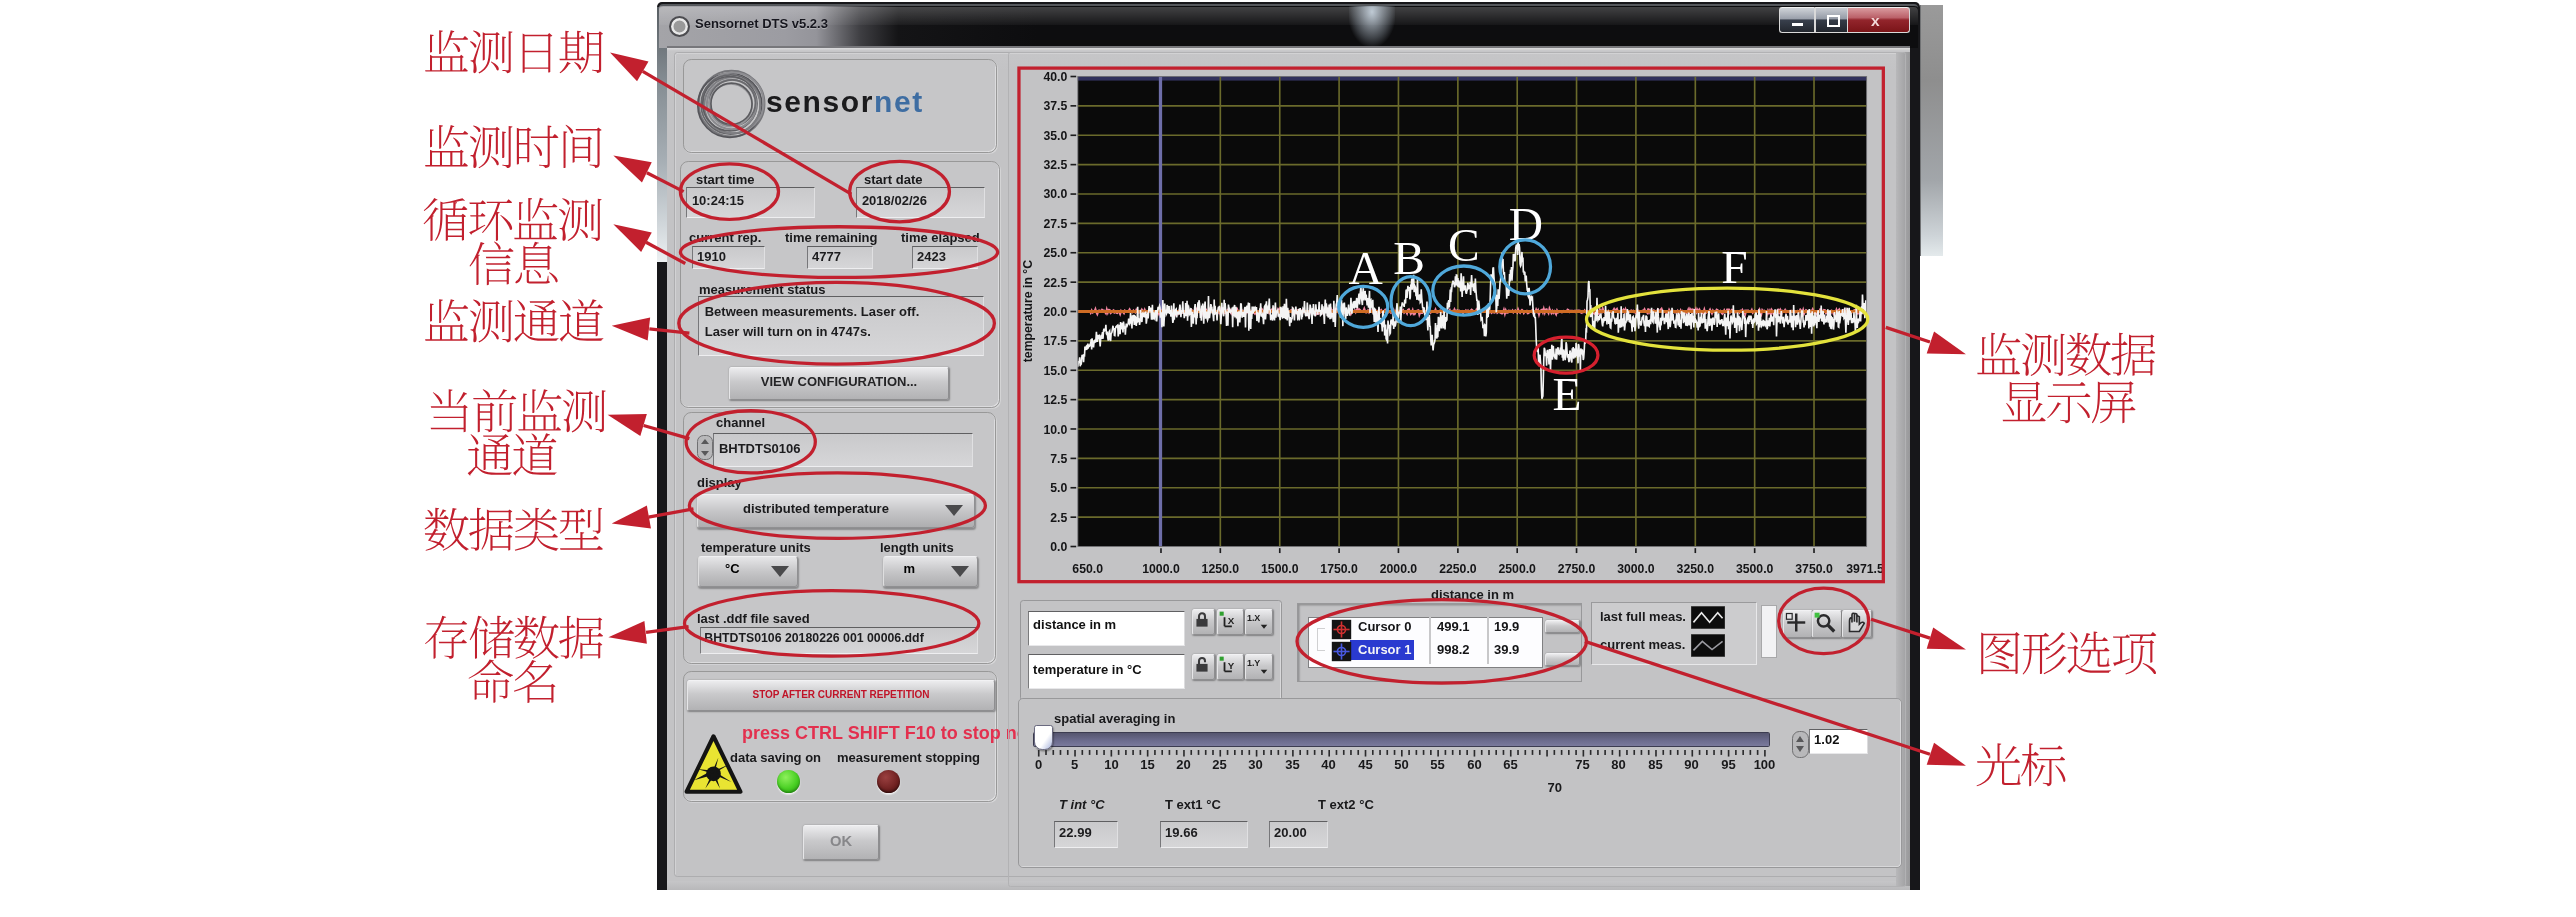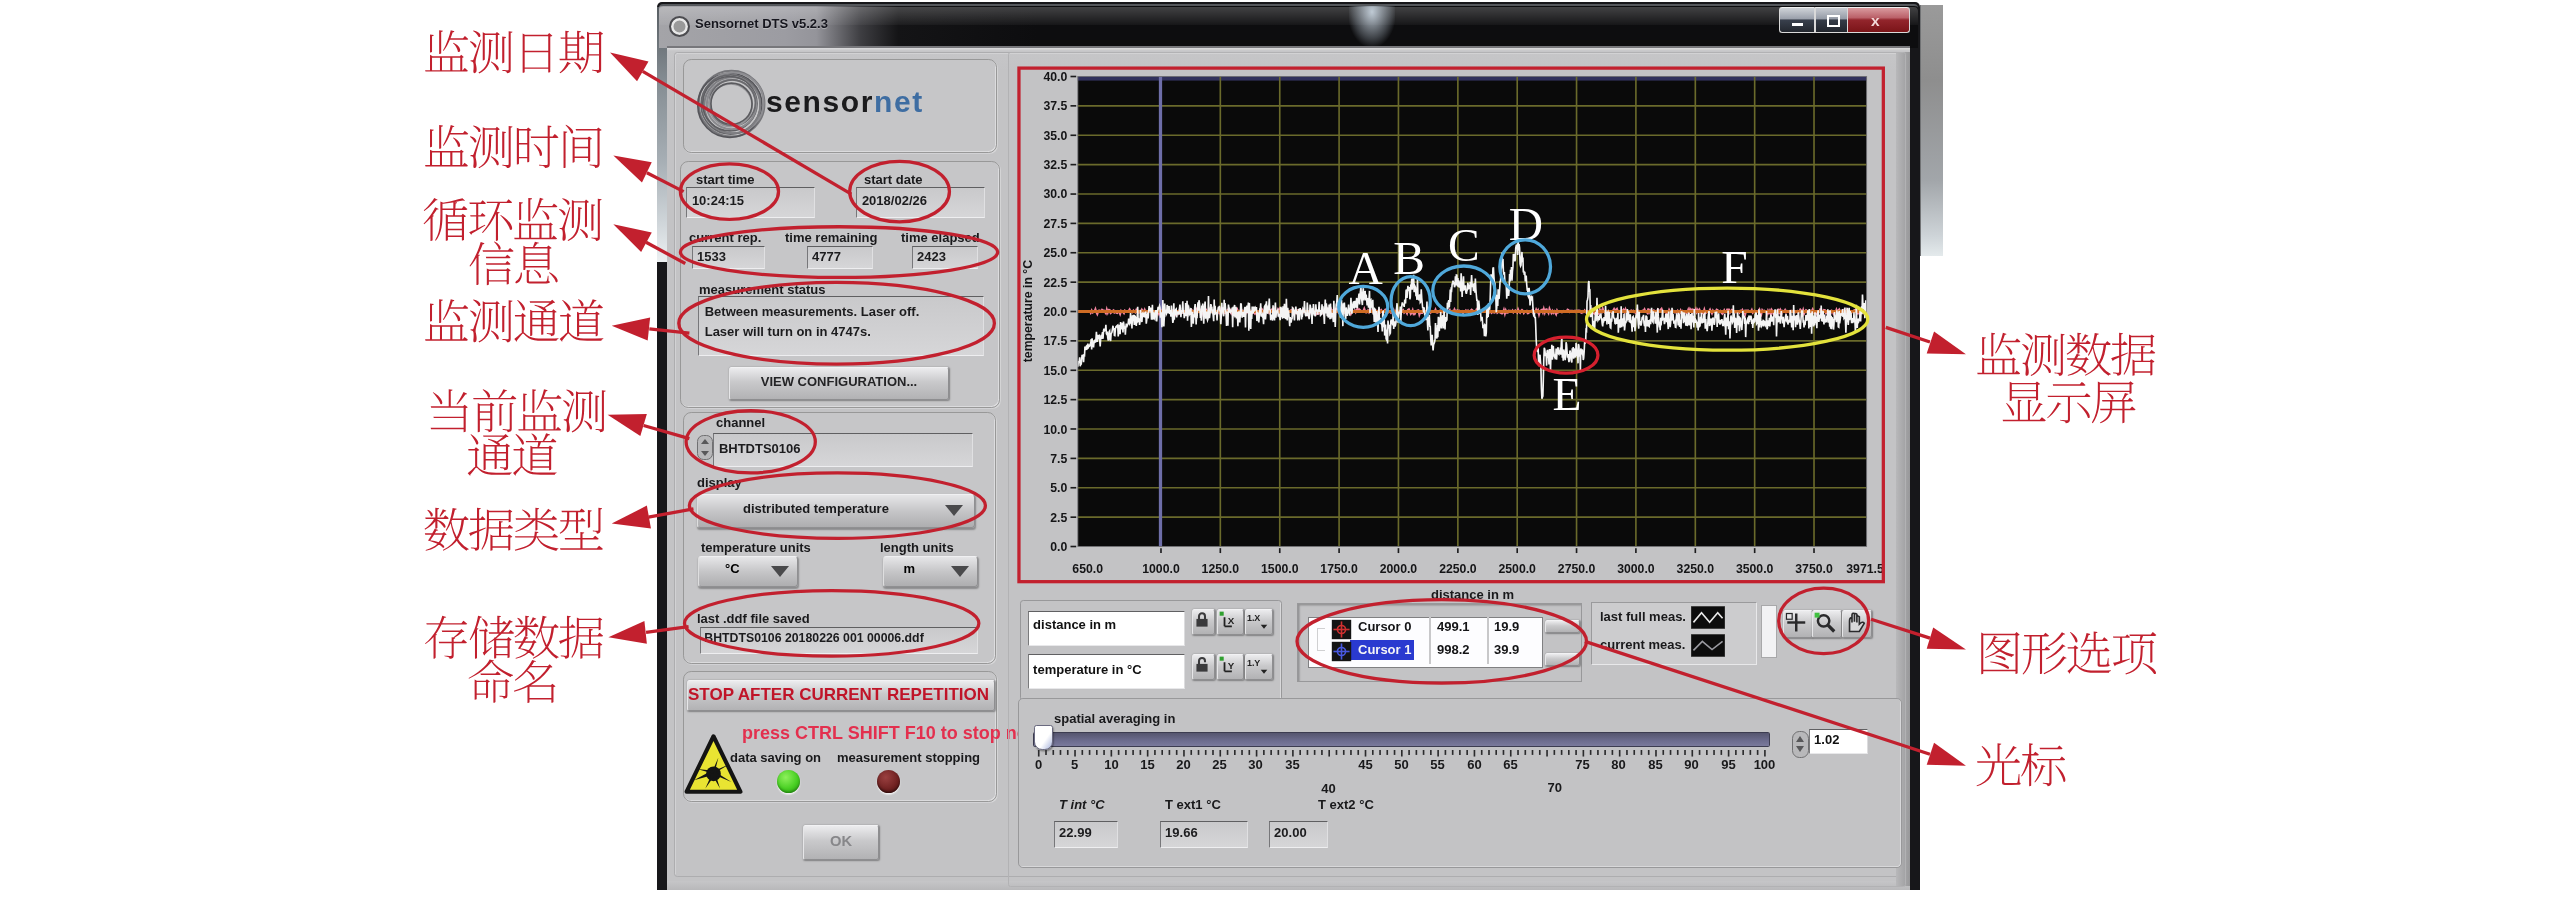--- a/index.html
+++ b/index.html
@@ -84,21 +84,21 @@
       <span style="position:absolute;left:4.9px;top:4.9px;">10:24:15</span>
     </div>
   <div class="abs lbl" style="left:864px;top:172px;">start date</div>
   <div class="abs field" style="left:856px;top:187px;width:127px;height:29px;">
       <span style="position:absolute;left:4.9px;top:4.9px;">2018/02/26</span>
     </div>
   <div class="abs lbl" style="left:689px;top:230px;">current rep.</div>
   <div class="abs lbl" style="left:785px;top:230px;">time remaining</div>
   <div class="abs lbl" style="left:901px;top:230px;">time elapsed</div>
   <div class="abs field" style="left:692px;top:246px;width:71px;height:21px;">
-      <span style="position:absolute;left:4.1px;top:1.6px;">1533</span>
+      <span style="position:absolute;left:4.1px;top:1.6px;">1910</span>
     </div>
   <div class="abs field" style="left:807px;top:246px;width:64px;height:21px;">
       <span style="position:absolute;left:4.1px;top:1.6px;">4777</span>
     </div>
   <div class="abs field" style="left:912px;top:246px;width:64px;height:21px;">
       <span style="position:absolute;left:4.1px;top:1.6px;">2423</span>
     </div>
   <div class="abs lbl" style="left:699px;top:282px;">measurement status</div>
   <div class="abs field" style="left:698px;top:296px;width:284px;height:58px;">
     <span style="position:absolute;left:5.7px;top:6.5px;">Between measurements. Laser off.</span>
@@ -129,21 +129,21 @@
   <div class="abs dd" style="left:883px;top:556px;width:93px;height:29px;">
     <span style="position:absolute;left:19.6px;top:4.1px;font-size:13px;font-weight:700;">m</span>
     <div class="tri" style="position:absolute;right:8.2px;top:9px;"></div>
   </div>
   <div class="abs lbl" style="left:697px;top:611px;">last .ddf file saved</div>
   <div class="abs field" style="left:700px;top:627px;width:276px;height:24.5px;">
       <span style="position:absolute;left:3.3px;top:3.3px;font-size:12.3px;">BHTDTS0106 20180226 001 00006.ddf</span>
     </div>
 
   <div class="abs gbox" style="left:683px;top:671px;width:312px;height:129px;"></div>
-  <div class="abs btn3d" style="left:687px;top:680px;width:306px;height:29px;line-height:27px;font-size:17px;font-weight:700;color:#c01428;">STOP AFTER CURRENT REPETITION</div>
+  <div class="abs btn3d" style="left:687px;top:680px;width:306px;height:29px;text-align:center;line-height:27px;font-size:10px;font-weight:700;color:#c01428;">STOP AFTER CURRENT REPETITION</div>
   <div class="abs" style="left:742px;top:723px;font-size:18px;font-weight:700;color:#e3304e;">press CTRL SHIFT F10 to stop now</div>
 
   <svg class="abs" width="59" height="62" viewBox="0 0 72 76" style="left:684px;top:733px;">
     <polygon points="36,4 69,72 3,72" fill="#e9e432" stroke="#141414" stroke-width="5" stroke-linejoin="round"></polygon>
     <g fill="#141414">
         <circle cx="36" cy="50" r="9"></circle>
       <path d="M36 50 L16 44 L34 46 L12 58 L33 52 L26 68 L36 54 L44 68 L39 52 L58 60 L39 48 L56 38 L38 46 L42 30 L35 46 Z"></path>
       </g>
   </svg>
   <div class="abs lbl" style="left:730px;top:750px;">data saving on</div>
@@ -472,21 +472,21 @@
 <line x1="895.0" y1="0" x2="895.0" y2="8" stroke="#2a2a2c" stroke-width="2"></line>
     </svg>
   <div class="abs lbl" style="left:1024px;top:757px;width:29px;text-align:center;">0</div>
 <div class="abs lbl" style="left:1060px;top:757px;width:29px;text-align:center;">5</div>
 <div class="abs lbl" style="left:1097px;top:757px;width:29px;text-align:center;">10</div>
 <div class="abs lbl" style="left:1133px;top:757px;width:29px;text-align:center;">15</div>
 <div class="abs lbl" style="left:1169px;top:757px;width:29px;text-align:center;">20</div>
 <div class="abs lbl" style="left:1205px;top:757px;width:29px;text-align:center;">25</div>
 <div class="abs lbl" style="left:1241px;top:757px;width:29px;text-align:center;">30</div>
 <div class="abs lbl" style="left:1278px;top:757px;width:29px;text-align:center;">35</div>
-<div class="abs lbl" style="left:1314px;top:757px;width:29px;text-align:center;margin-top:24px;">40</div>
+<div class="abs lbl" style="left:1314px;top:757px;width:29px;text-align:center;">40</div>
 <div class="abs lbl" style="left:1351px;top:757px;width:29px;text-align:center;">45</div>
 <div class="abs lbl" style="left:1387px;top:757px;width:29px;text-align:center;">50</div>
 <div class="abs lbl" style="left:1423px;top:757px;width:29px;text-align:center;">55</div>
 <div class="abs lbl" style="left:1460px;top:757px;width:29px;text-align:center;">60</div>
 <div class="abs lbl" style="left:1496px;top:757px;width:29px;text-align:center;">65</div>
 <div class="abs lbl" style="left:1533px;top:736px;width:29px;text-align:right;margin-top:44px;">70</div>
 <div class="abs lbl" style="left:1568px;top:757px;width:29px;text-align:center;">75</div>
 <div class="abs lbl" style="left:1604px;top:757px;width:29px;text-align:center;">80</div>
 <div class="abs lbl" style="left:1641px;top:757px;width:29px;text-align:center;">85</div>
 <div class="abs lbl" style="left:1677px;top:757px;width:29px;text-align:center;">90</div>

